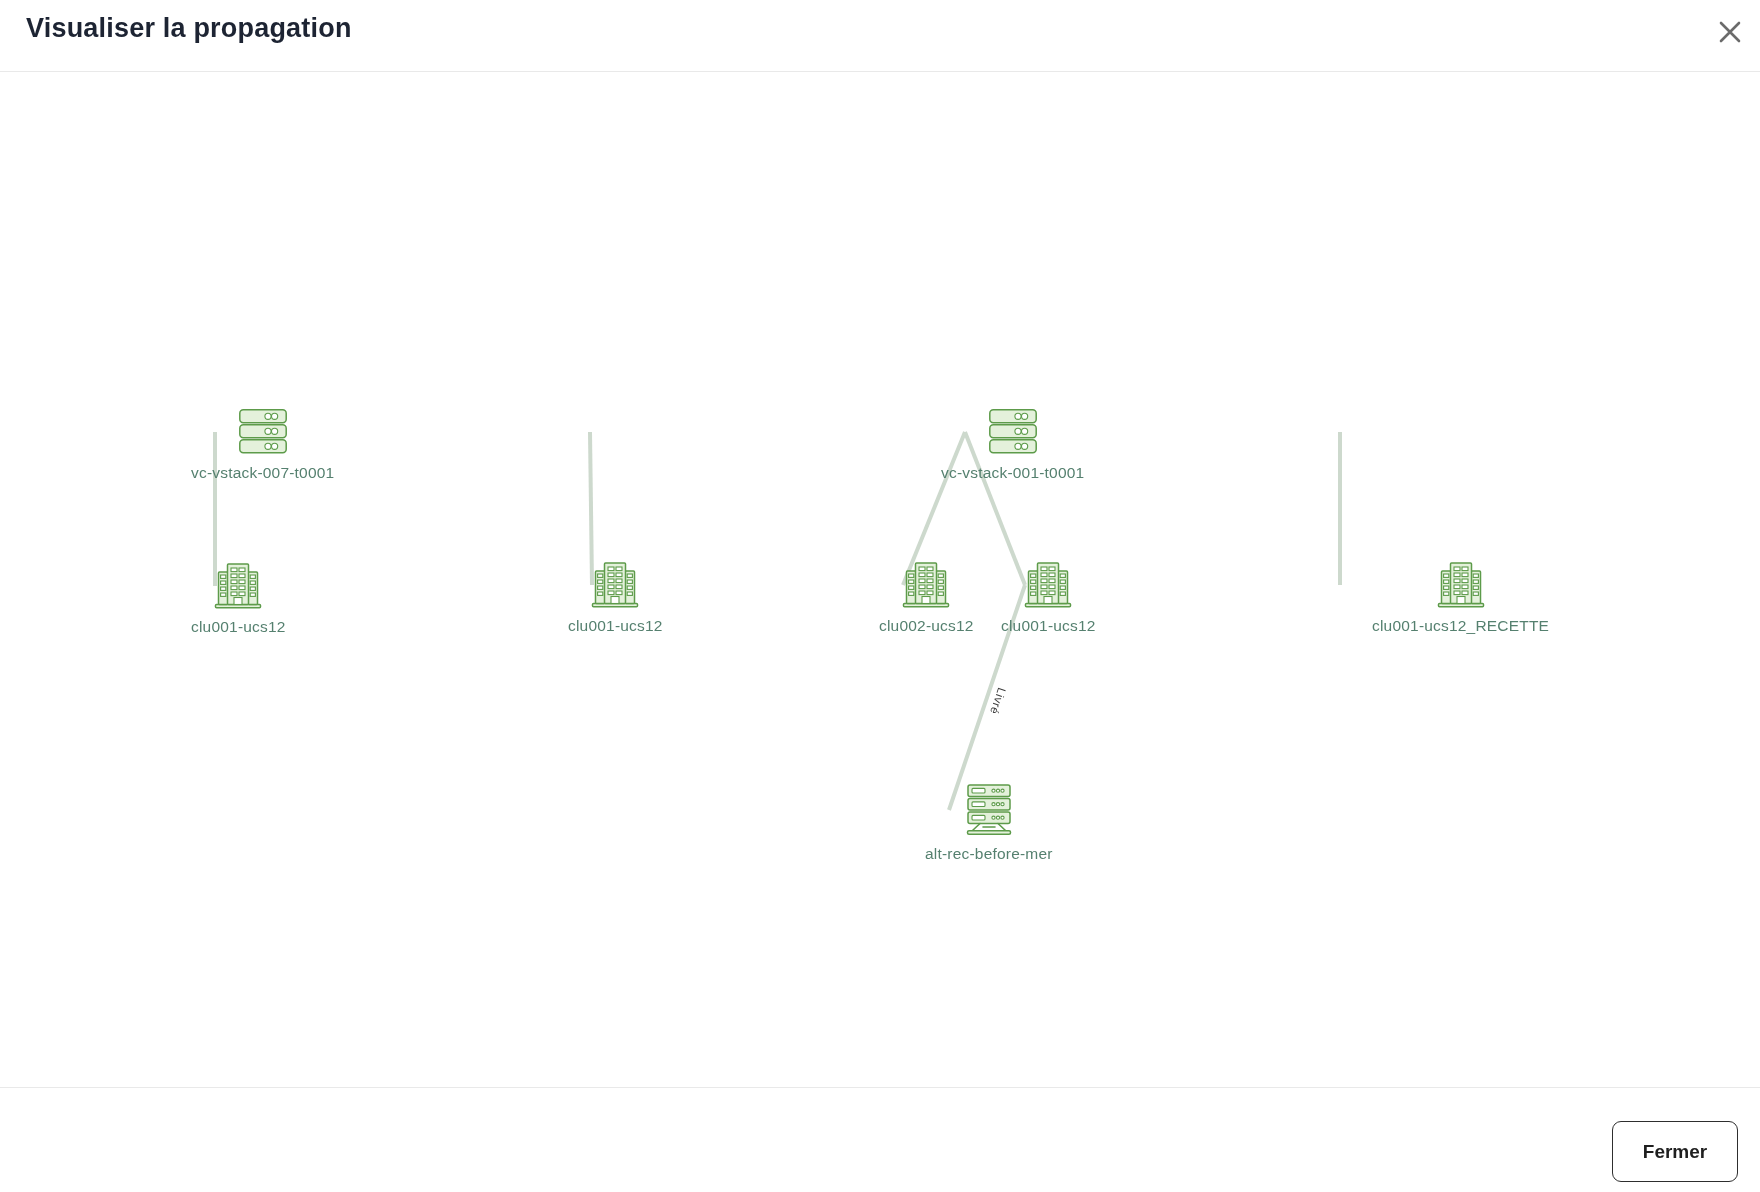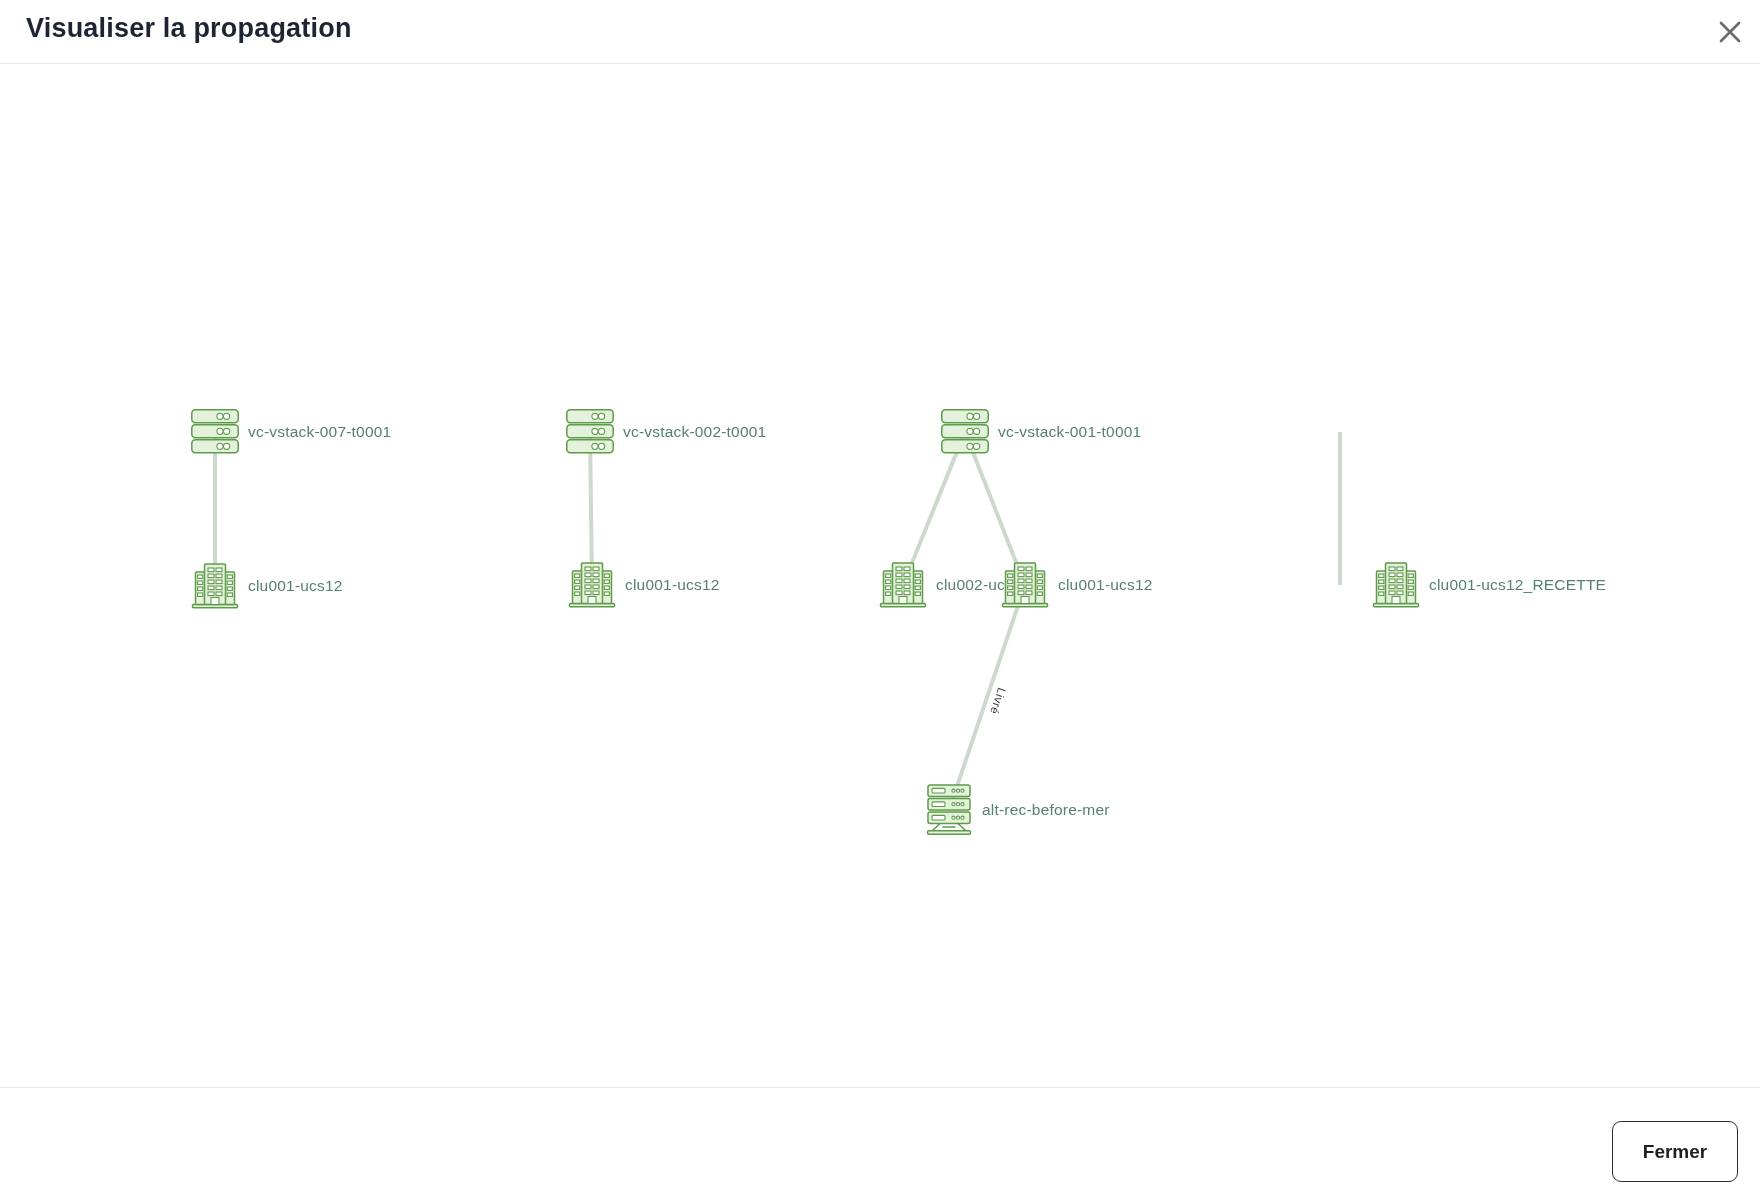--- a/index.html
+++ b/index.html
@@ -4,31 +4,31 @@
 <style>
   :root{
     --edge:#cdd9cd; --node-stroke:#5d9b4a; --node-fill:#e4f1db; --label:#55806f;
   }
   *{box-sizing:border-box;margin:0;padding:0}
   html,body{width:1760px;height:1192px;background:#fff;overflow:hidden;
     font-family:"Liberation Sans","DejaVu Sans",sans-serif;}
   .modal{position:relative;width:1760px;height:1192px;background:#fff;}
 
   
-  .modal-header{position:absolute;top:0;left:0;width:100%;height:64px;
+  .modal-header{position:absolute;top:0;left:0;width:100%;height:72px;
     border-bottom:1px solid #e9e9e9;background:#fff;z-index:5;}
   .modal-title{position:absolute;left:26px;top:13px;font-size:27px;font-weight:700;
     color:#1d2433;letter-spacing:.2px;}
   .close-btn{position:absolute;top:14px;right:12px;width:36px;height:36px;border:none;
     background:transparent;cursor:pointer;display:flex;align-items:center;justify-content:center;}
 
   
   .graph-canvas{position:absolute;top:0;left:0;width:1760px;height:1192px;}
   .edges-svg{position:absolute;top:0;left:0;pointer-events:none;}
-  .node{position:absolute;display:flex;align-items:center;gap:9px;white-space:nowrap;cursor:pointer;}
+  .node{position:absolute;display:flex;align-items:center;gap:9px;white-space:nowrap;cursor:pointer;flex-direction:column;}
   .node-label{font-size:15.5px;color:var(--label);letter-spacing:.2px;}
   .edge-label{position:absolute;font-size:11.5px;color:#3a3a3a;letter-spacing:.5px;
     white-space:nowrap;pointer-events:none;}
 
   .ic-fill{fill:var(--node-fill);stroke:var(--node-stroke);stroke-width:1.5;}
   .ic-white{fill:#ffffff;stroke:var(--node-stroke);stroke-width:1.1;}
   .ic-stroke{fill:none;stroke:var(--node-stroke);stroke-width:1.6;stroke-linecap:round;}
 
   
   .modal-footer{position:absolute;bottom:0;left:0;width:100%;height:105px;
@@ -95,34 +95,20 @@
           <rect class="ic-white" x="6.6" y="18" width="5.2" height="3.4"></rect>
       <rect class="ic-white" x="6.6" y="24" width="5.2" height="3.4"></rect>
           <rect class="ic-white" x="6.6" y="30" width="5.2" height="3.4"></rect>
       <rect class="ic-white" x="36.2" y="12" width="5.2" height="3.4"></rect>
           <rect class="ic-white" x="36.2" y="18" width="5.2" height="3.4"></rect>
       <rect class="ic-white" x="36.2" y="24" width="5.2" height="3.4"></rect>
           <rect class="ic-white" x="36.2" y="30" width="5.2" height="3.4"></rect>
       <rect class="ic-white" x="20" y="34.5" width="8" height="7"></rect>
     </svg>
     <span class="node-label">clu001-ucs12</span>
-  </div>
-      <div class="node" style="left: 566px; top: 409px;">
-    <svg width="48" height="46" viewBox="0 0 48 46">
-      <rect class="ic-fill" x="0.8" y="0.8" width="46.4" height="13" rx="3.5"></rect>
-      <rect class="ic-fill" x="0.8" y="15.8" width="46.4" height="13" rx="3.5"></rect>
-      <rect class="ic-fill" x="0.8" y="30.8" width="46.4" height="13" rx="3.5"></rect>
-      <circle class="ic-white" cx="29" cy="7.3" r="3.1"></circle>
-          <circle class="ic-white" cx="35.6" cy="7.3" r="3.1"></circle>
-      <circle class="ic-white" cx="29" cy="22.3" r="3.1"></circle>
-          <circle class="ic-white" cx="35.6" cy="22.3" r="3.1"></circle>
-      <circle class="ic-white" cx="29" cy="37.3" r="3.1"></circle>
-          <circle class="ic-white" cx="35.6" cy="37.3" r="3.1"></circle>
-    </svg>
-    <span class="node-label">vc-vstack-002-t0001</span>
   </div>
       <div class="node" style="left: 568px; top: 562px;">
     <svg width="48" height="46" viewBox="0 0 48 46">
       <rect class="ic-fill" x="1.5" y="41.5" width="45" height="3.2" rx="1"></rect>
       <rect class="ic-fill" x="4.5" y="9" width="9.5" height="32.5" rx="1"></rect>
       <rect class="ic-fill" x="34" y="9" width="9.5" height="32.5" rx="1"></rect>
       <rect class="ic-fill" x="13.5" y="1" width="21" height="40.5" rx="1"></rect>
       <rect class="ic-white" x="17" y="5" width="6" height="3.6"></rect>
           <rect class="ic-white" x="25" y="5" width="6" height="3.6"></rect>
       <rect class="ic-white" x="17" y="11" width="6" height="3.6"></rect>

